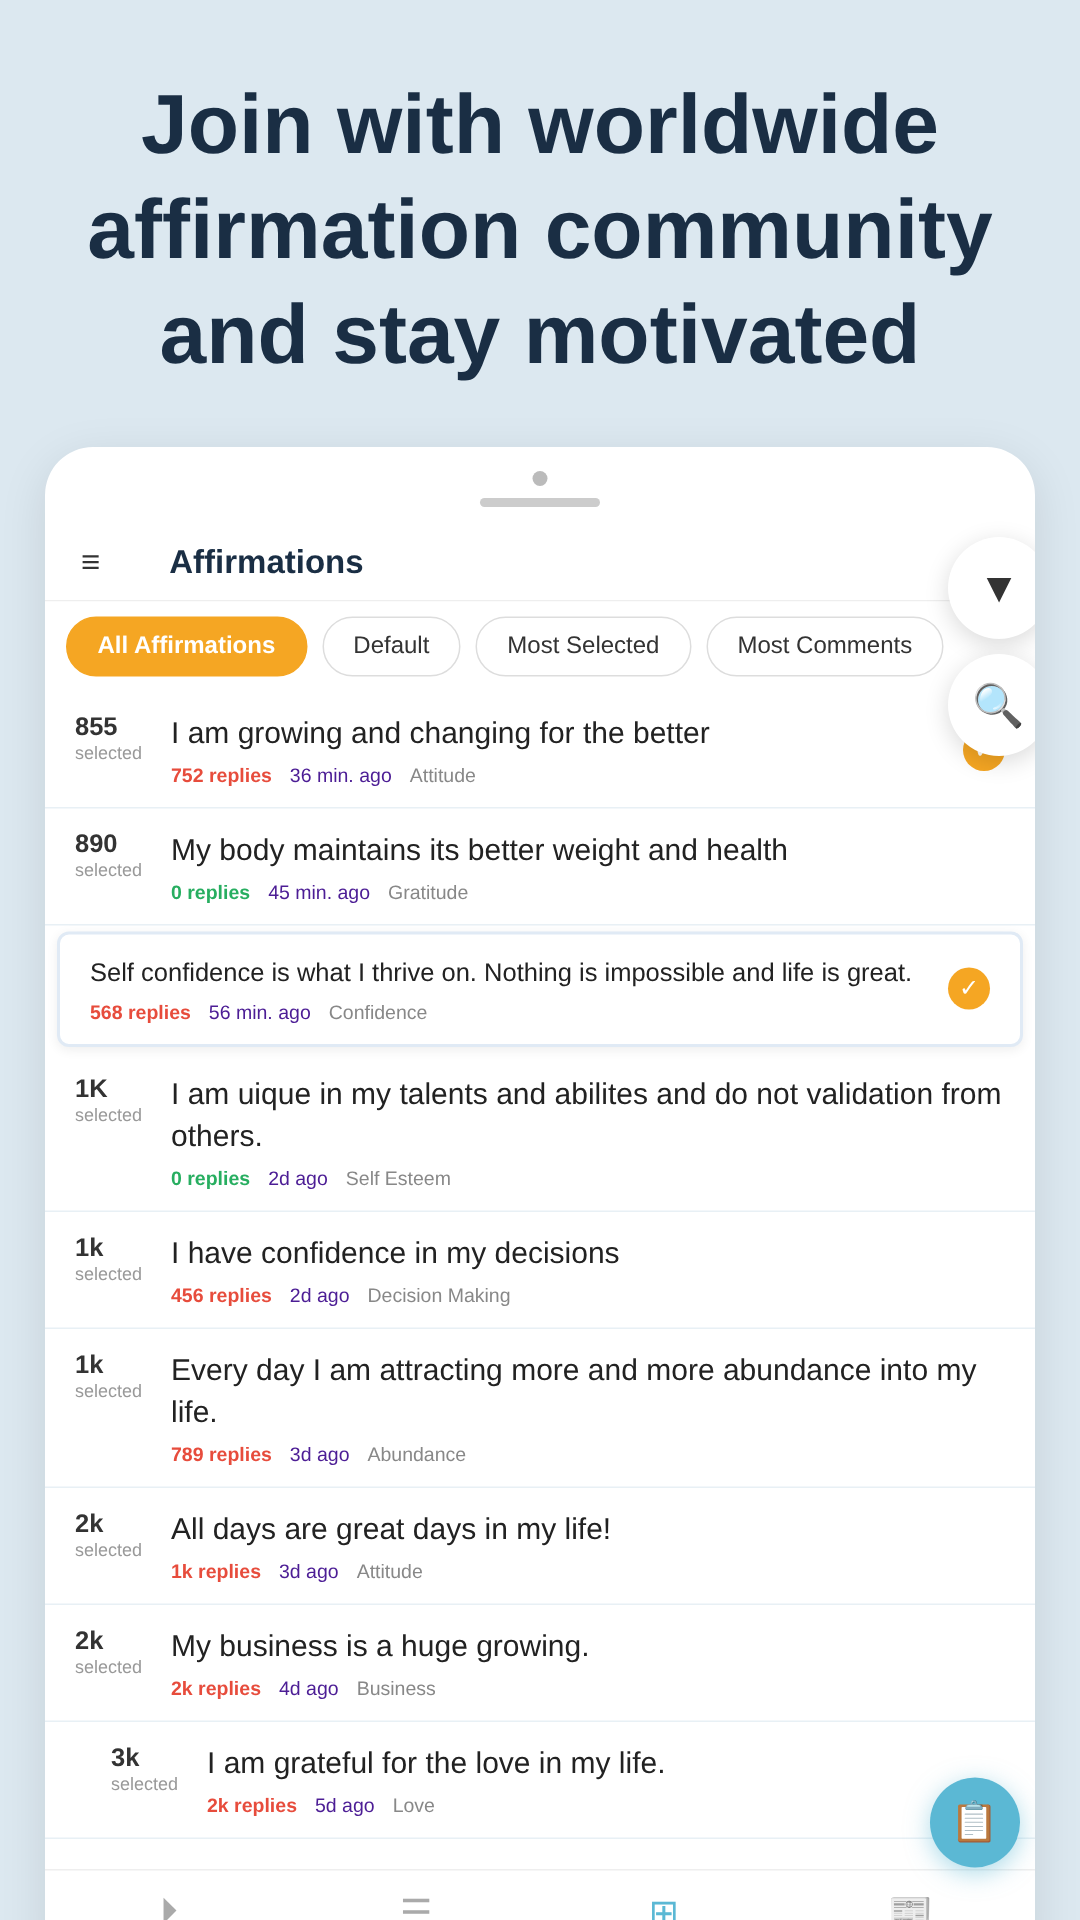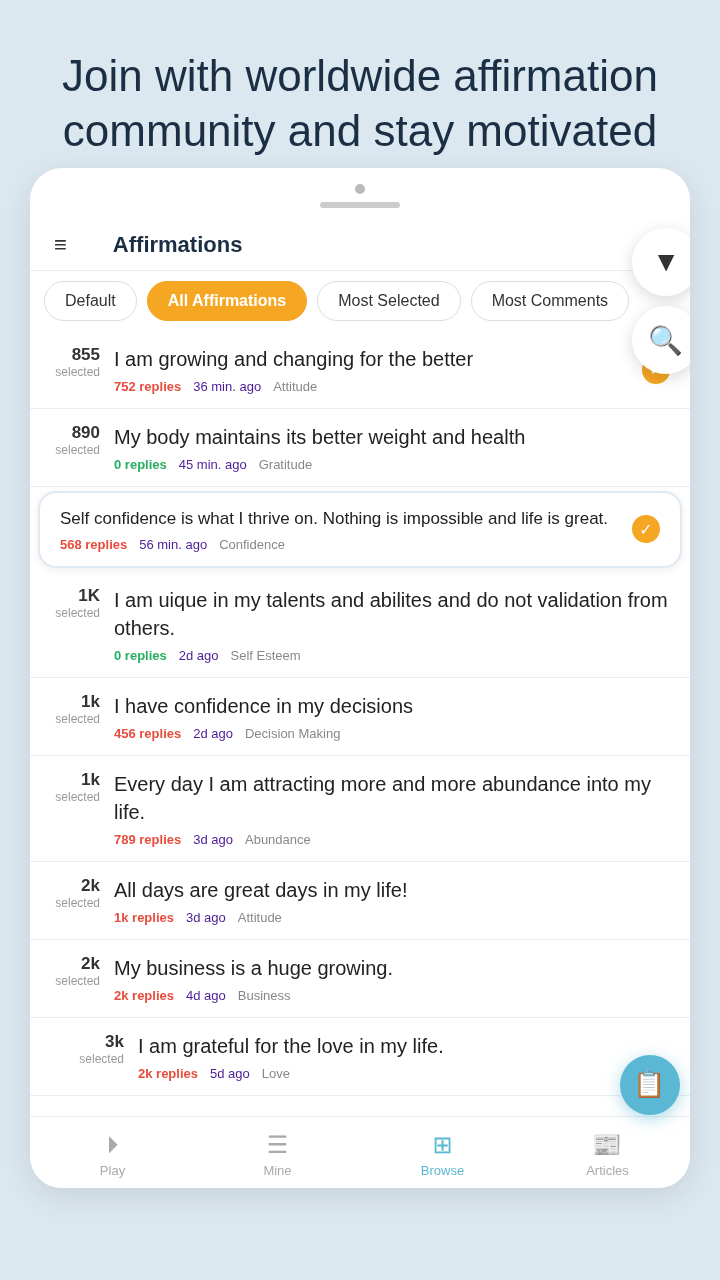--- a/index.html
+++ b/index.html
@@ -9,24 +9,25 @@
       min-height: 1280px;
       background: #dce8f0;
       font-family: -apple-system, BlinkMacSystemFont, 'Segoe UI', sans-serif;
       overflow-x: hidden;
     }
     .hero-section {
       padding: 48px 40px 0;
       text-align: center;
     }
     .hero-title {
-      font-size: 44px;
-      font-weight: 400;
+      font-size: 56px;
+      font-weight: 700;
       color: #1a2e44;
       line-height: 1.25;
+      margin-bottom: 30px;
     }
     .phone-card {
       background: white;
       border-radius: 32px;
       margin: 0 20px;
       padding: 16px 0 0;
       box-shadow: 0 8px 32px rgba(0,0,0,0.10);
       overflow: hidden;
       position: relative;
     }
@@ -119,27 +120,27 @@
       padding: 14px 20px;
       border-bottom: 1px solid #e8f0f5;
       display: flex;
       align-items: flex-start;
       gap: 14px;
       position: relative;
     }
     .affirmation-item.highlighted {
       background: white;
       border: 2px solid #e0eaf5;
-      border-radius: 18px;
+      border-radius: 8px;
       margin: 4px 8px;
       box-shadow: 0 2px 8px rgba(0,0,0,0.07);
     }
     .selected-count {
       min-width: 50px;
-      text-align: right;
+      text-align: left;
       flex-shrink: 0;
     }
     .count-num {
       font-size: 17px;
       font-weight: 600;
       color: #333;
       display: block;
     }
     .count-label {
       font-size: 12px;
@@ -251,22 +252,22 @@
         <span>🔍</span>
       </div>
     </div>
 
     <div class="app-header">
       <span class="hamburger-icon">≡</span>
       <span class="app-header-title">Affirmations</span>
     </div>
 
     <div class="filter-tabs">
+      <div class="filter-tab active">All Affirmations</div>
       <div class="filter-tab">Default</div>
-      <div class="filter-tab active">All Affirmations</div>
       <div class="filter-tab">Most Selected</div>
       <div class="filter-tab">Most Comments</div>
     </div>
 
     <div class="affirmation-list" style="position:relative;">
 
       <div class="affirmation-item">
         <div class="selected-count">
           <span class="count-num">855</span>
           <span class="count-label">selected</span>

